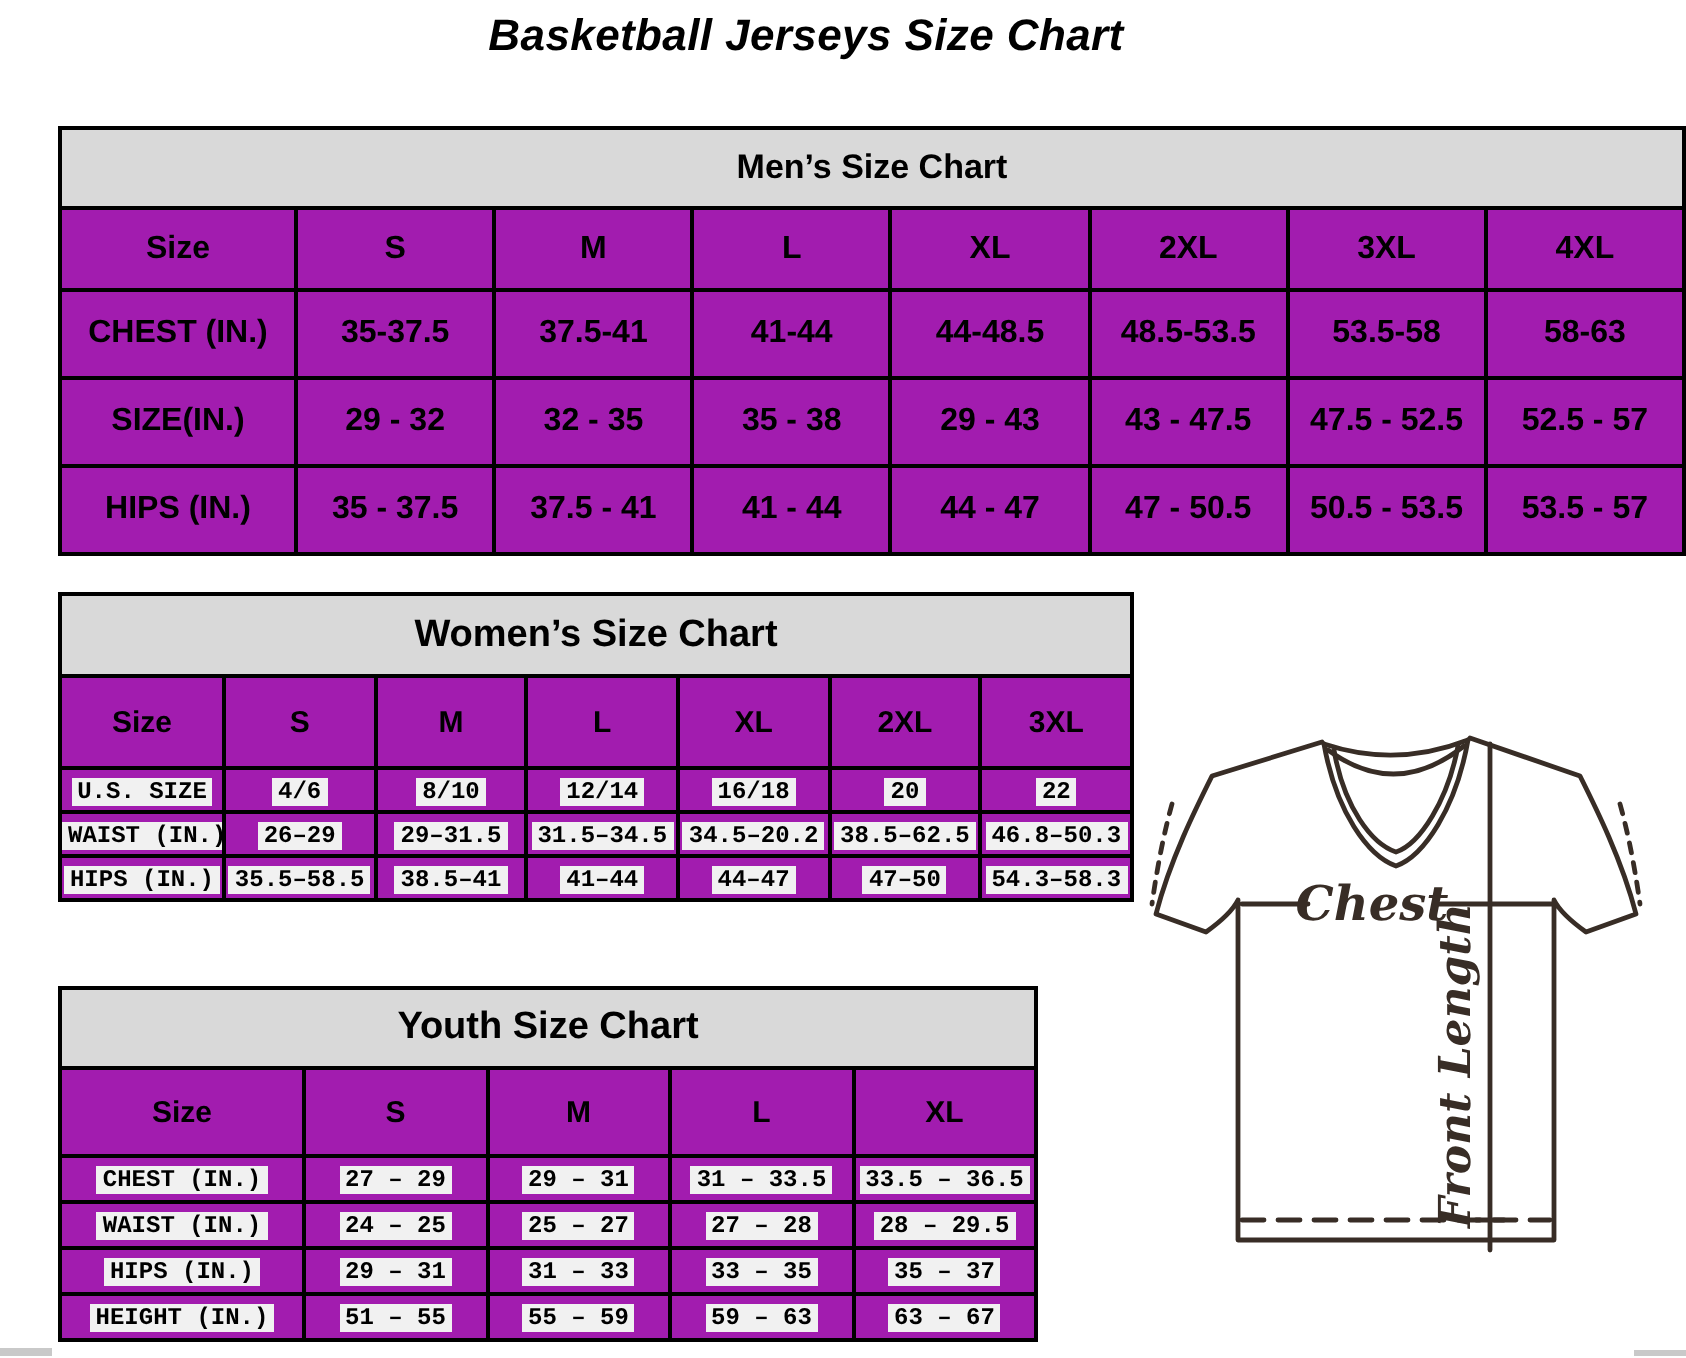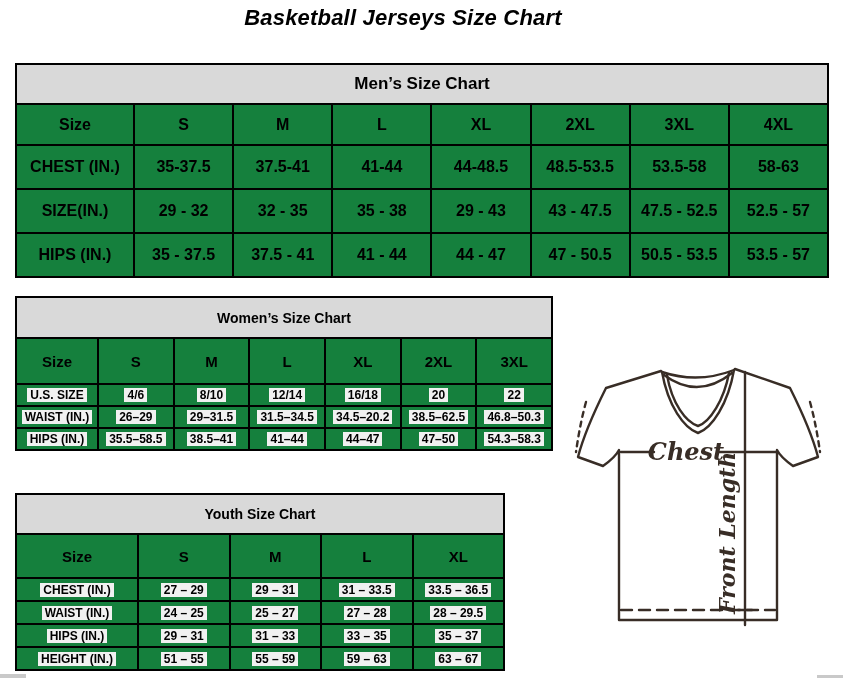--- a/index.html
+++ b/index.html
@@ -5,27 +5,27 @@
   html,body{margin:0;padding:0;}
   body{
     width:843px;height:679px;position:relative;background:#ffffff;
     font-family:"Liberation Sans",sans-serif;color:#000;overflow:hidden;
   }
   .page-title{
     position:absolute;top:5px;left:0;width:806px;text-align:center;
     font-size:22px;font-weight:bold;letter-spacing:.2px;font-style:italic;
   }
   table.sizes{
-    position:absolute;border-collapse:collapse;table-layout:fixed;background:#15803d;
+    position:absolute;border-collapse:collapse;table-layout:fixed;background:#a21caf;margin-left:14px;
   }
   table.sizes td{
     border:2px solid #000;text-align:center;vertical-align:middle;
     font-weight:bold;padding:0;overflow:hidden;white-space:nowrap;
   }
-  td.chart-title{background:#d9d9d9;font-size:14px;}
+  td.chart-title{background:#d9d9d9;font-size:19px;}
   
   .mens{left:15px;top:63px;width:814px;}
   .mens tr.t-row{height:40px;}
   .mens tr.c-row{height:41px;}
   .mens tr.d-row{height:44px;}
   .mens td{font-size:16px;}
   .mens td.chart-title{font-size:17px;}
   
   .womens{left:15px;top:296px;width:538px;}
   .womens tr.t-row{height:41px;}
@@ -33,21 +33,21 @@
   .womens tr.d-row{height:22px;}
   .womens tr.c-row td{font-size:15px;}
   .womens tr.d-row td{font-size:12px;}
   
   .youth{left:15px;top:493px;width:490px;}
   .youth tr.t-row{height:40px;padding-left:36px;}
   .youth tr.c-row{height:44px;}
   .youth tr.d-row{height:23px;}
   .youth tr.c-row td{font-size:15px;}
   .youth tr.d-row td{font-size:12px;}
-  .hl{background:#f1f1f1;padding:0 3px;}
+  .hl{background:#f1f1f1;padding:0 3px;font-family:Liberation Mono, monospace;}
   
   .jersey{position:absolute;left:558px;top:362px;width:280px;height:290px;}
   .jersey-label{
     font-family:"DejaVu Serif","Liberation Serif",serif;
     font-style:italic;font-weight:bold;fill:#382d26;
   }
   
   .sb{position:absolute;background:#c9c9c9;}
   .sb-left{left:0;top:674px;width:26px;height:4px;}
   .sb-right{left:817px;top:675px;width:26px;height:3px;}

